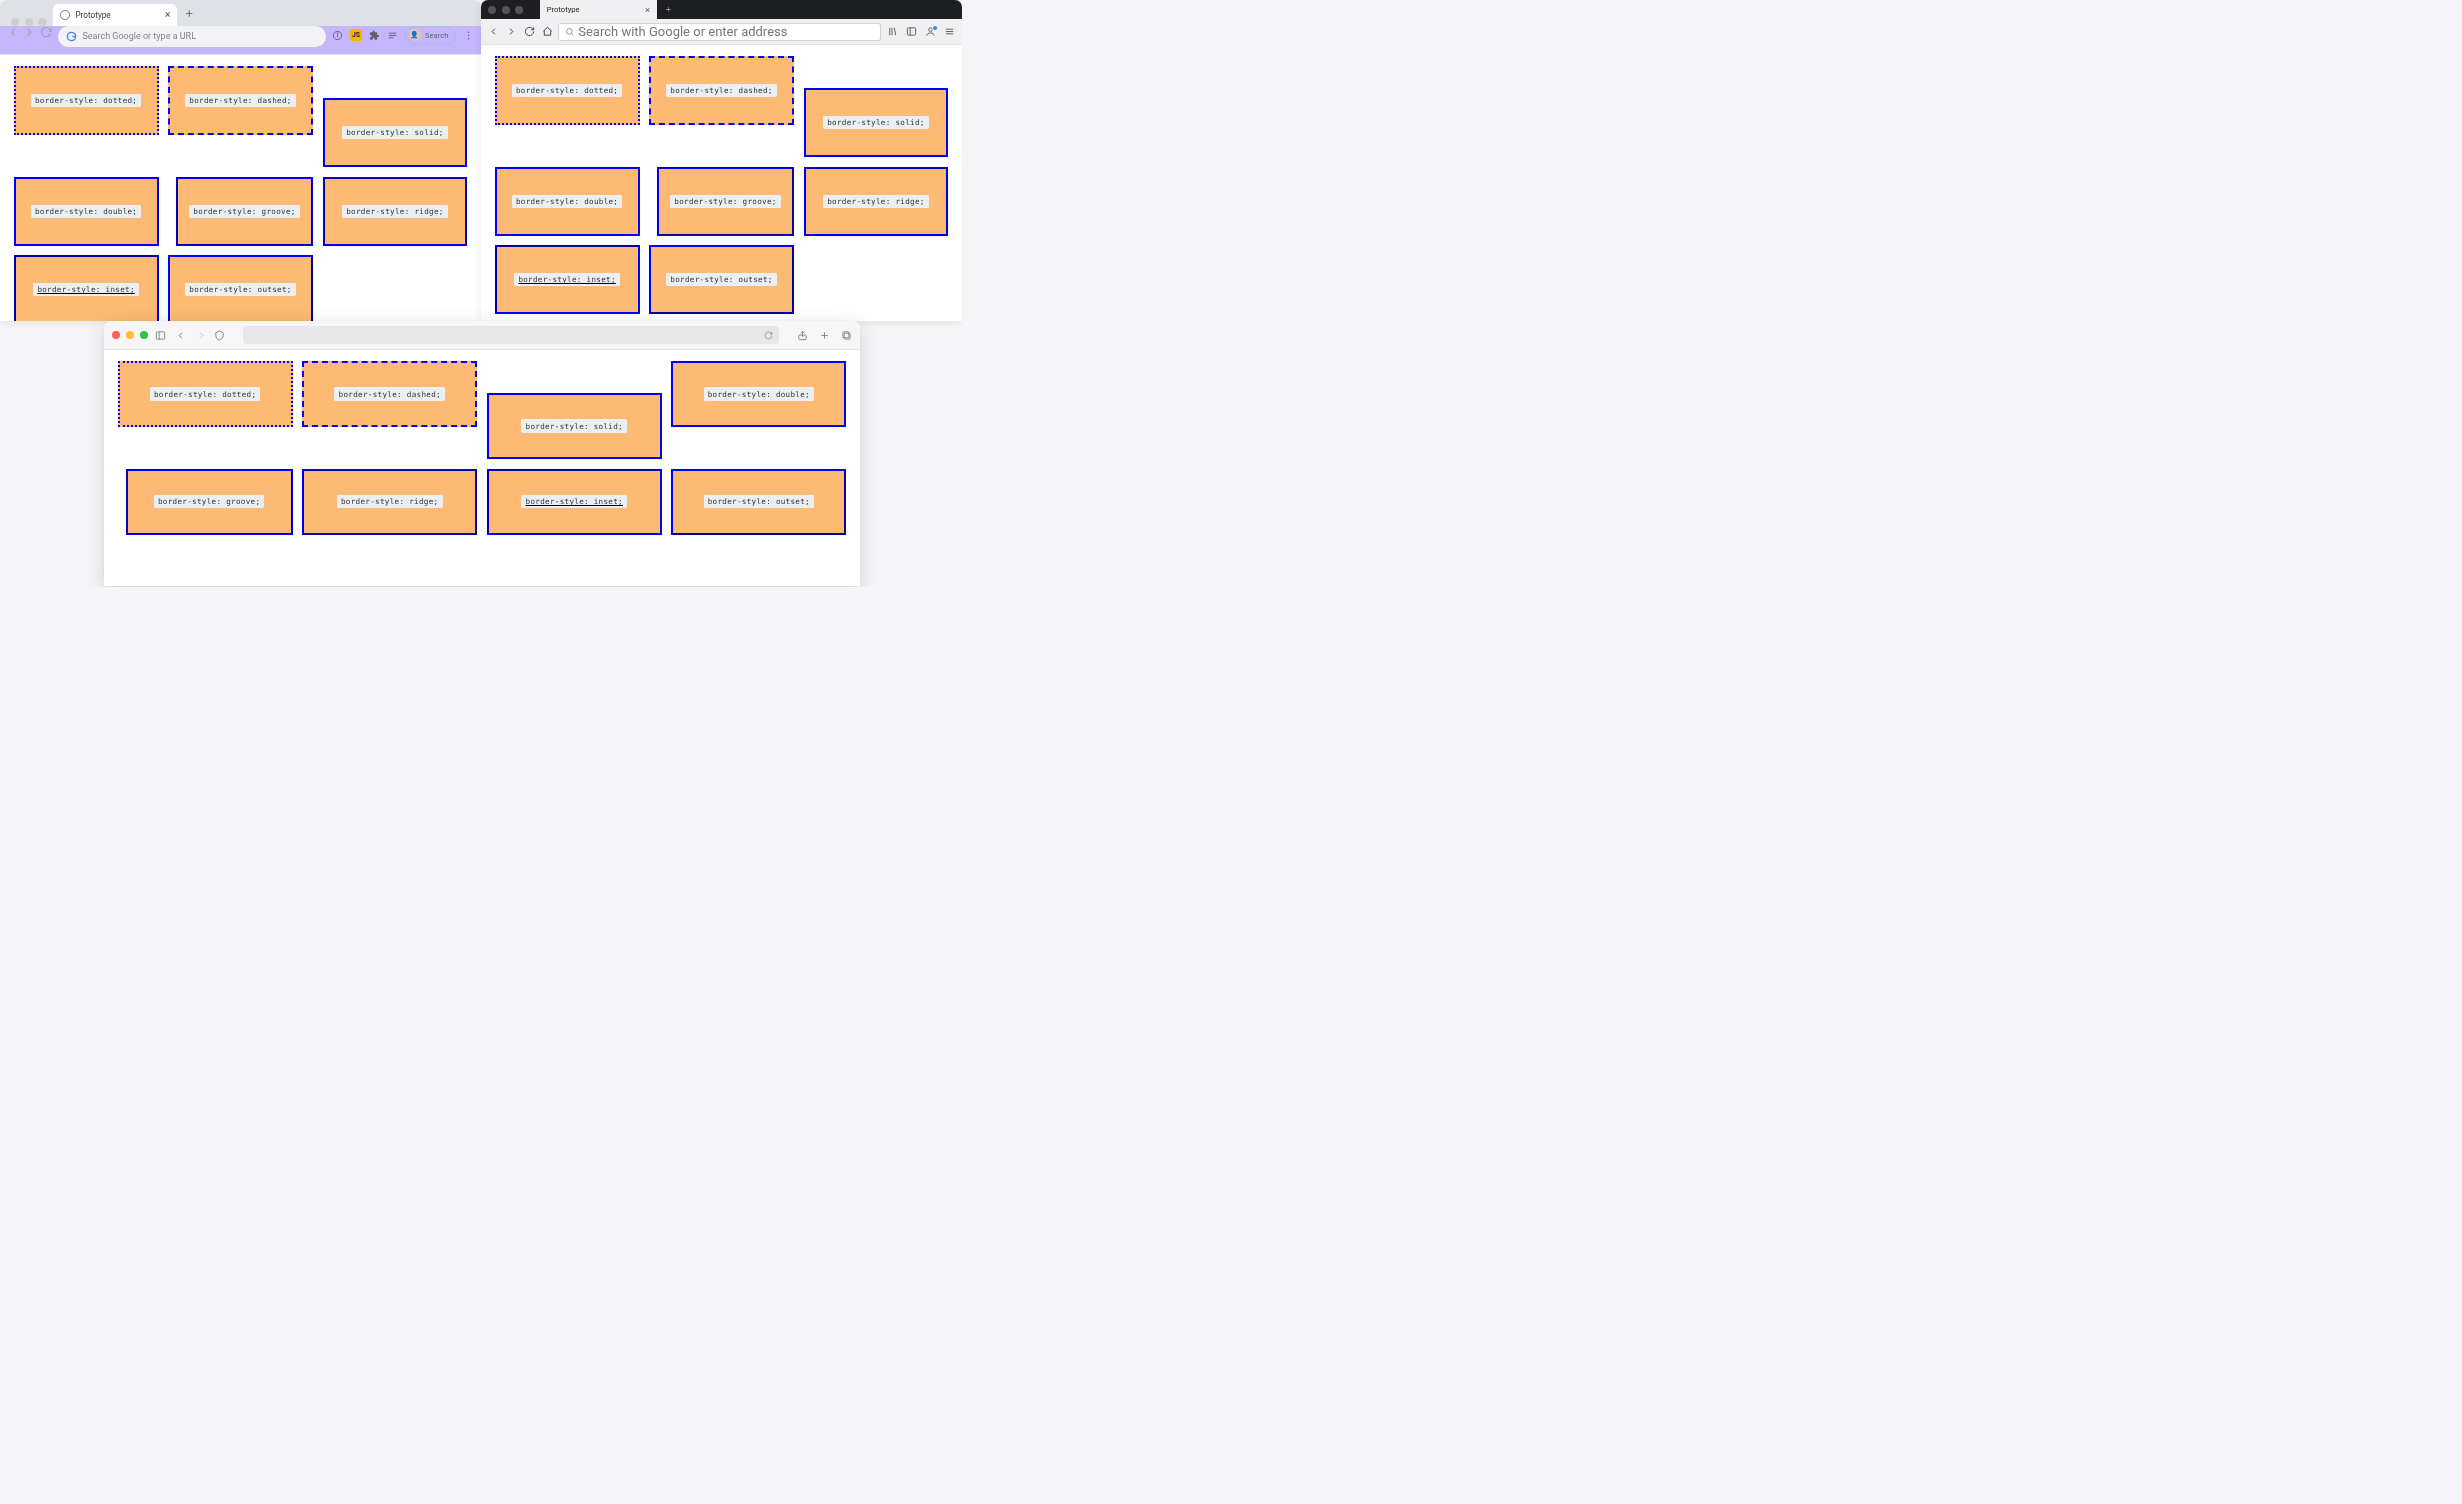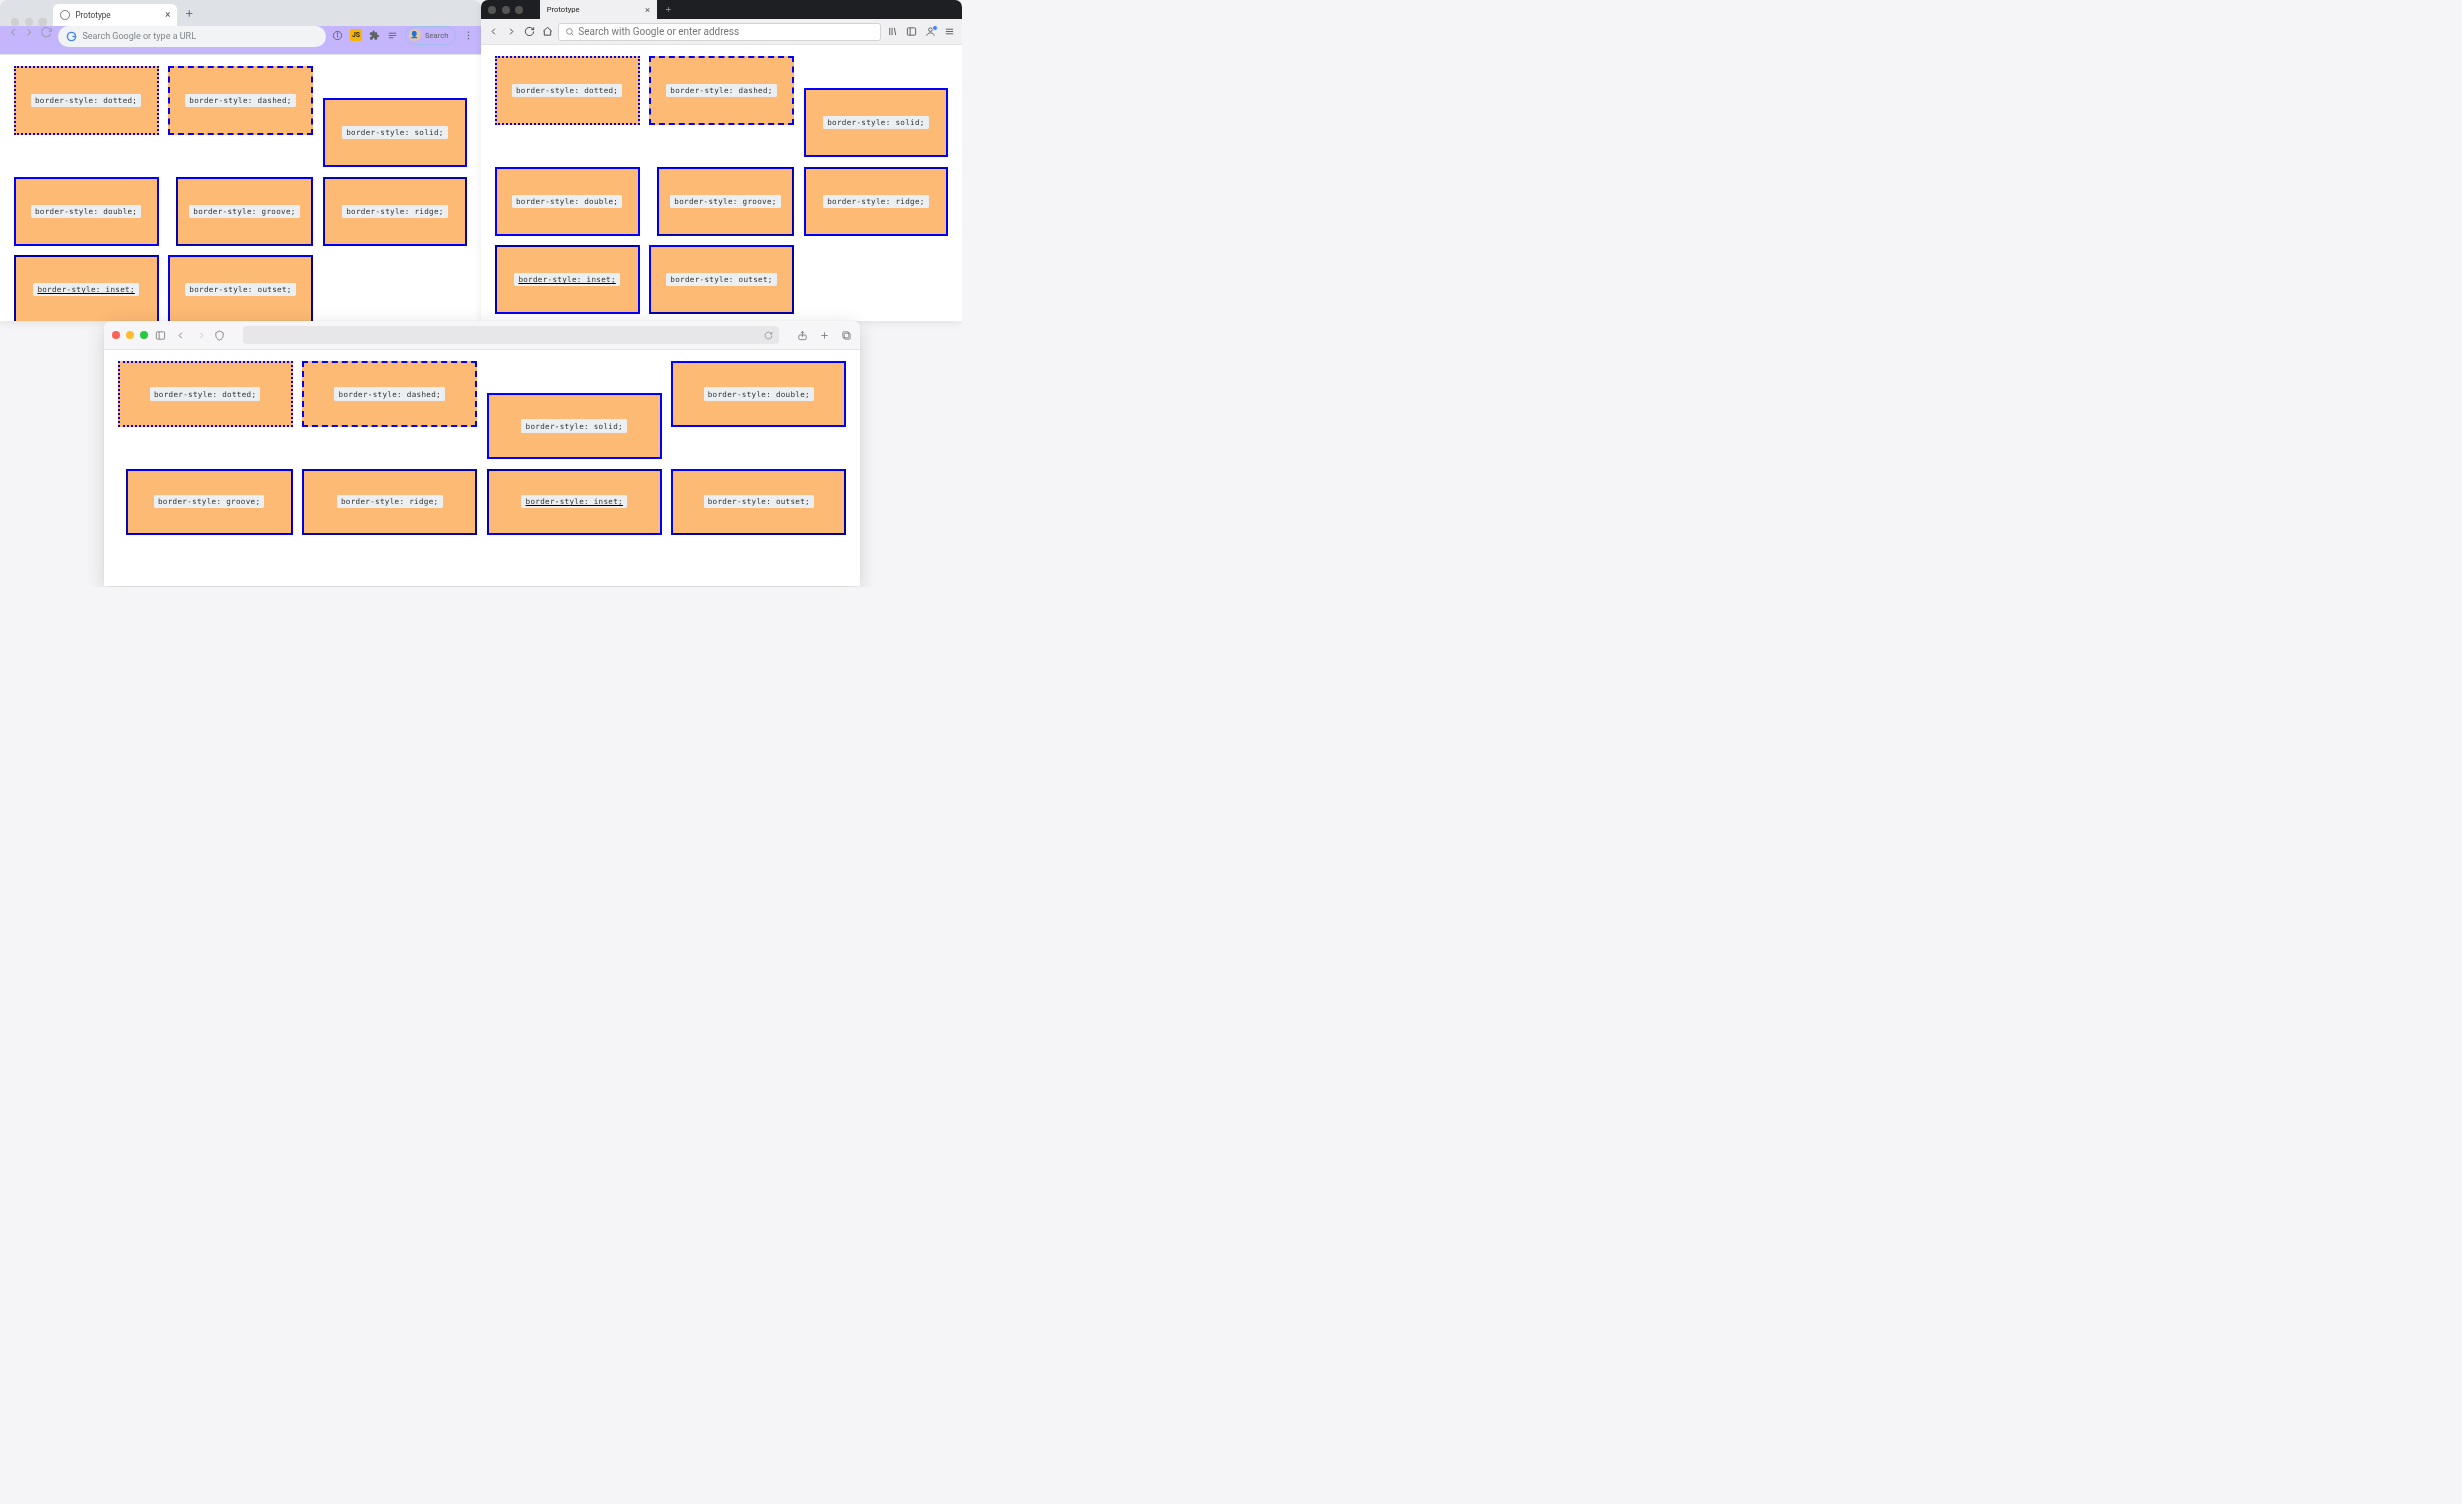--- a/index.html
+++ b/index.html
@@ -84,21 +84,21 @@
   .ff-tab .close { margin-left:auto; color:#555; font-size:9.6px;}
   .ff-newtab { color:#aaa; padding:4.1px 6.9px; align-self:center;}
   .ff-toolbar {
     height: 26px; background:#f0f0f2; border-bottom:0.7px solid #e3e3e3;
     display:flex; align-items:center; gap:5.5px; padding:0 6.9px;
   }
   .ff-nav { display:flex; gap:6.9px; color:#3b3b3b; }
   .ff-nav svg { width:11px; height:11px; }
   .ff-urlbar {
     flex:1; height:18px; background:#fff; border:0.7px solid #d3d3d3; border-radius:2.7px;
-    display:flex; align-items:center; gap:4.1px; padding:0 5.5px; color:#777; font-size:10px;
+    display:flex; align-items:center; gap:4.1px; padding:0 5.5px; color:#777; font-size:13px;
   }
   .ff-right { display:flex; gap:8.2px; color:#555; align-items:center;}
   .ff-right svg { width:11px; height:11px;}
   .ff-account { position:relative;}
   .ff-account::after { content:""; position:absolute; top:-1.4px; right:-2.1px; width:4.1px;height:4.1px;border-radius:50%;background:#3a84ff;border:0.7px solid #f0f0f2;}
 
   
   .safari {
     position: absolute;
     left: 104px; top: 321px;

